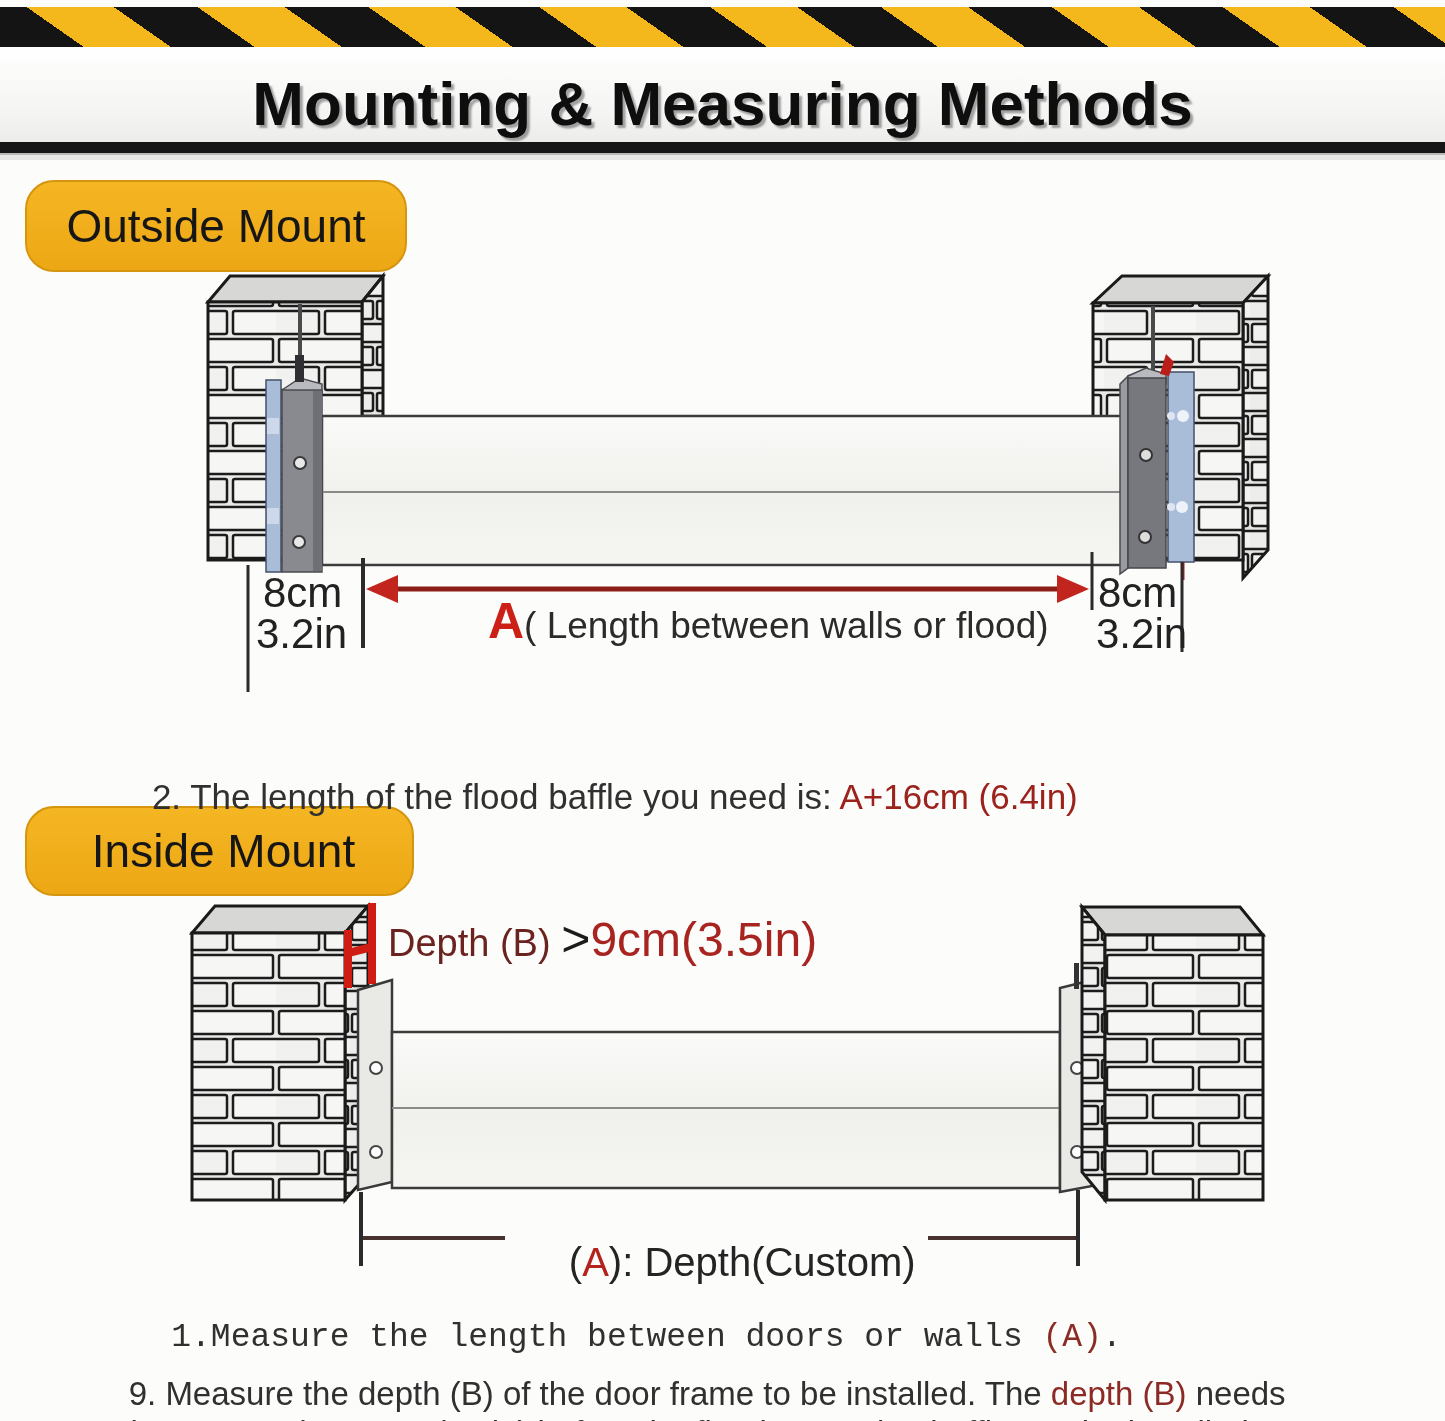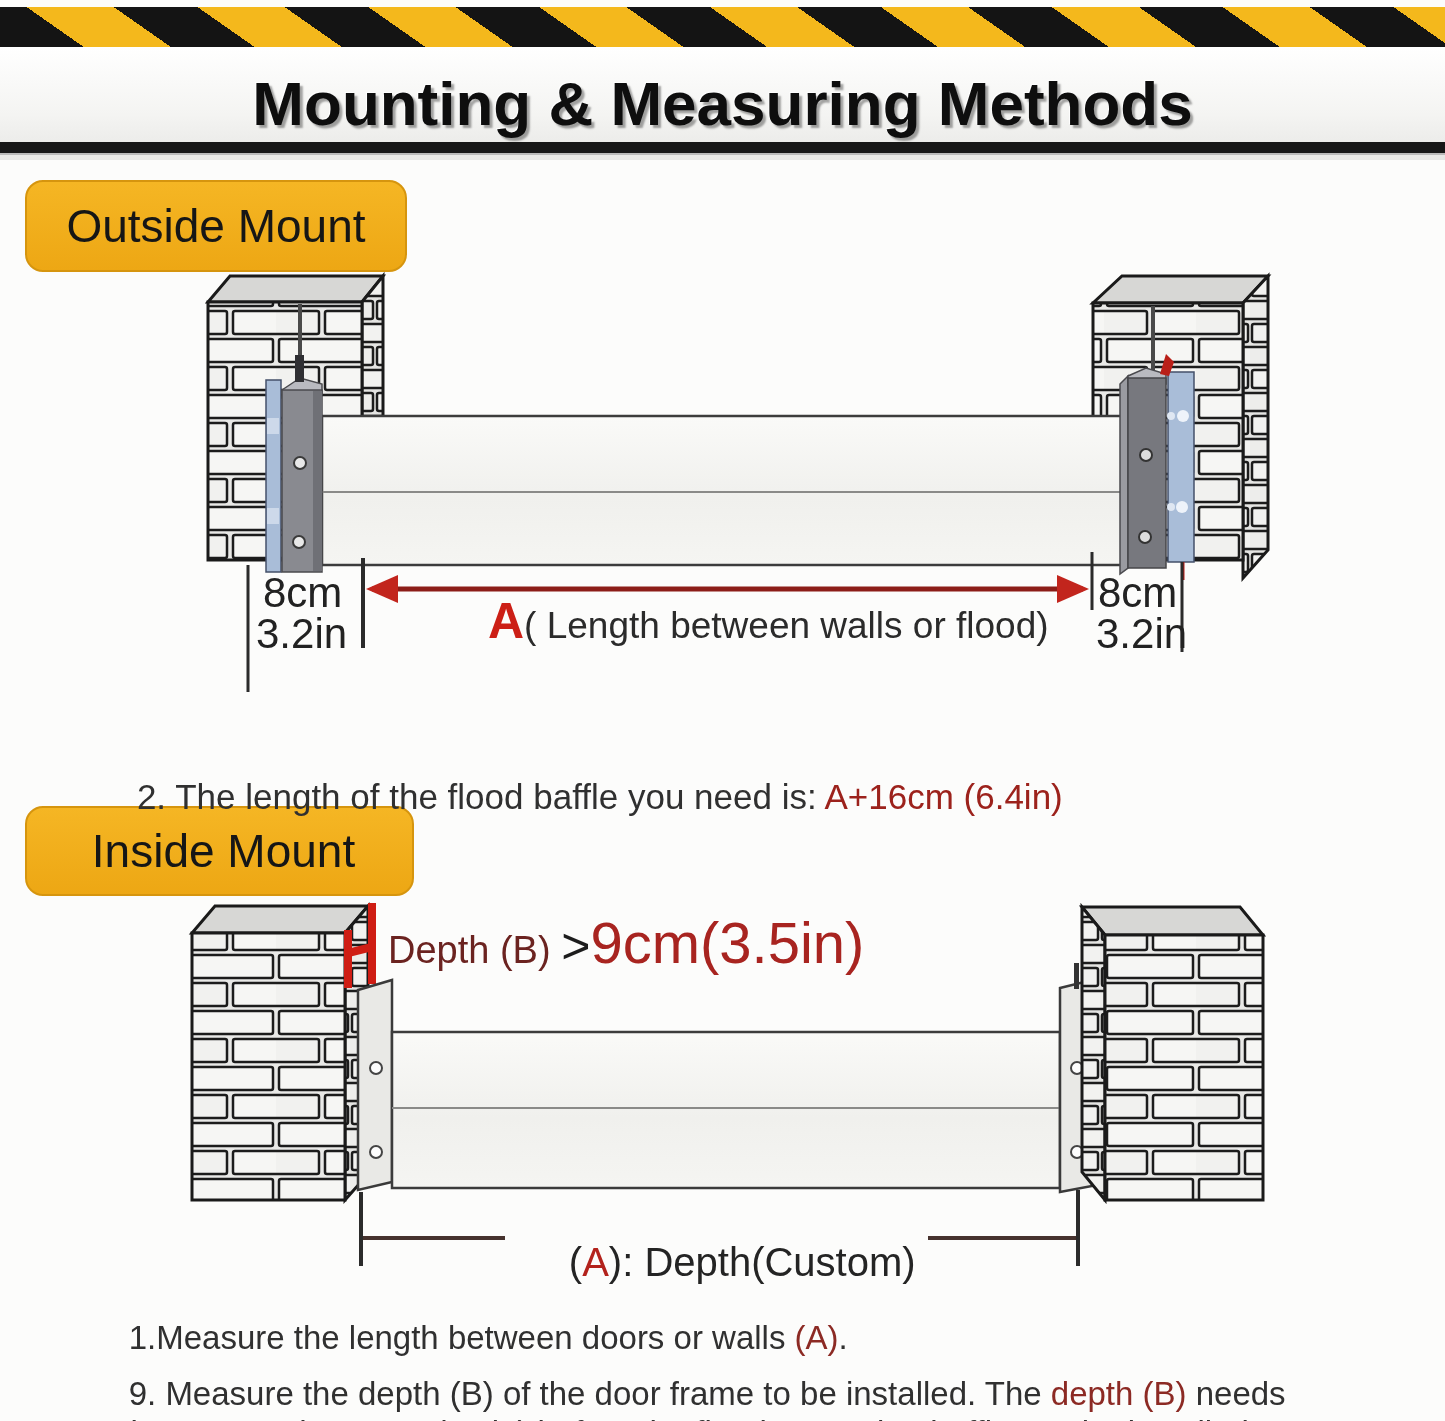--- a/index.html
+++ b/index.html
@@ -20,50 +20,50 @@
   }
   .title-band h1{
     margin:0;font-size:62px;font-weight:bold;color:#0e0e0e;letter-spacing:0px;
     text-shadow:3px 3px 2px rgba(0,0,0,0.35), -1px -1px 0 rgba(255,255,255,0.85);
   }
   .dark-bar{position:absolute;left:0;top:142px;width:100%;height:11px;background:#171717;border-bottom:2px solid #b9b9b9;}
   
   .badge{
     position:absolute;display:flex;align-items:center;justify-content:center;
     background:linear-gradient(180deg,#f5b624 0%,#eda714 100%);
-    border:2px solid #d6950e;border-radius:18px;
+    border:2px solid #d6950e;border-radius:29px;
     font-size:46px;color:#161616;
   }
   .badge-outside{left:25px;top:180px;width:378px;height:88px;}
   .badge-inside{left:25px;top:806px;width:377px;height:86px;padding-left:8px;}
   
   svg.diagram{position:absolute;left:0;top:0;}
   
   .lbl{position:absolute;white-space:pre;line-height:1;}
   .dim-num{font-size:42px;color:#222;}
   .lbl-8cm-left{left:263px;top:572px;}
   .lbl-32in-left{left:256px;top:613px;}
   .lbl-8cm-right{left:1098px;top:572px;}
   .lbl-32in-right{left:1096px;top:613px;}
   .a-line{left:488px;top:596px;display:flex;align-items:baseline;}
   .a-line .big-a{font-size:50px;font-weight:bold;color:#cc1f16;}
   .a-line .a-rest{font-size:37px;color:#2b2b2b;}
   .depth-line{left:388px;top:914px;display:flex;align-items:baseline;}
   .depth-line .d1{font-size:38px;color:#6b2320;}
   .depth-line .d2{font-size:50px;color:#1c1c1c;}
-  .depth-line .d3{font-size:58px;color:#a82420;}
+  .depth-line .d3{font-size:48px;color:#a82420;}
   .custom-line{left:505px;top:1202px;width:430px;text-align:center;font-size:40px;color:#242424;}
   .custom-line .acc{color:#b3221c;}
   .steps{font-size:35px;color:#303030;}
   .steps .acc{color:#8c2a24;}
   .steps .acc2{color:#9c221c;}
   .out-step1{left:113px;top:694px;}
-  .out-step2{left:98px;top:744px;}
+  .out-step2{left:113px;top:744px;}
   .in-steps{font-size:33px;}
-  .in-step1{left:92px;top:1288px;}
+  .in-step1{left:92px;top:1288px;font-family:Liberation Mono, monospace;}
   .in-step2a{left:92px;top:1344px;}
   .in-step2b{left:57px;top:1383px;}
 </style>
 </head>
 <body>
 
 <div class="page">
 
   <div class="hazard-top"></div>
   <div class="title-band">

